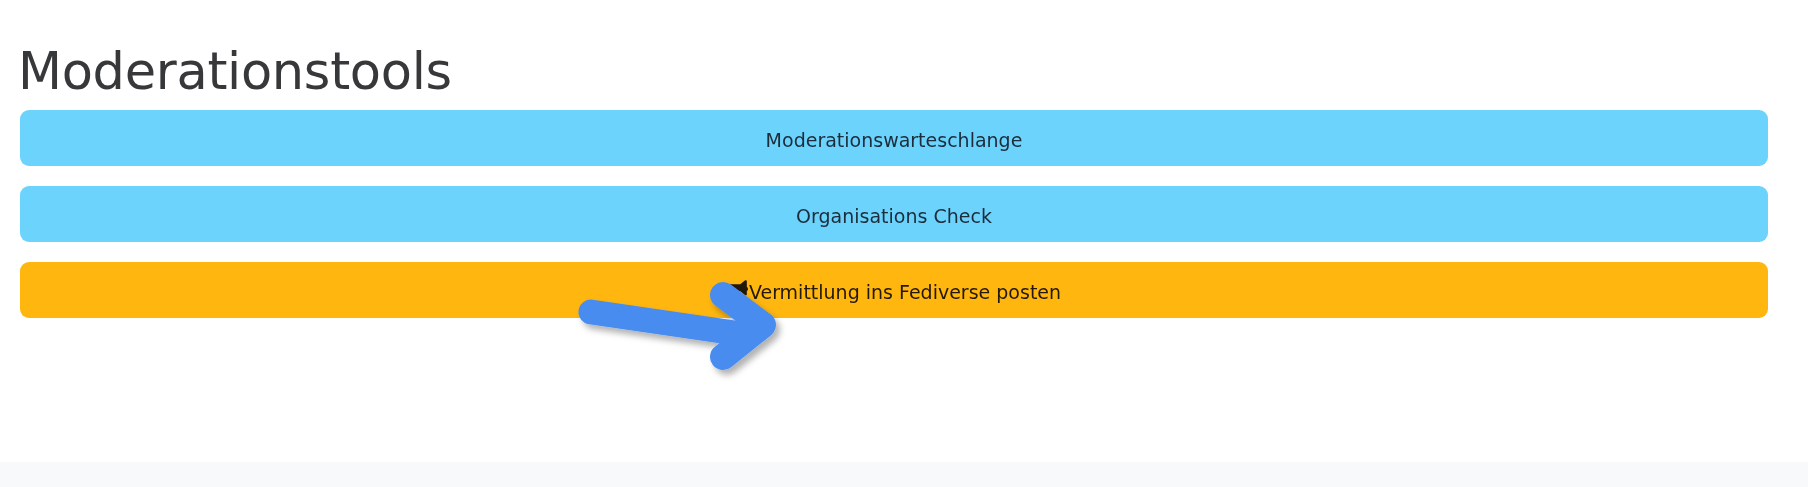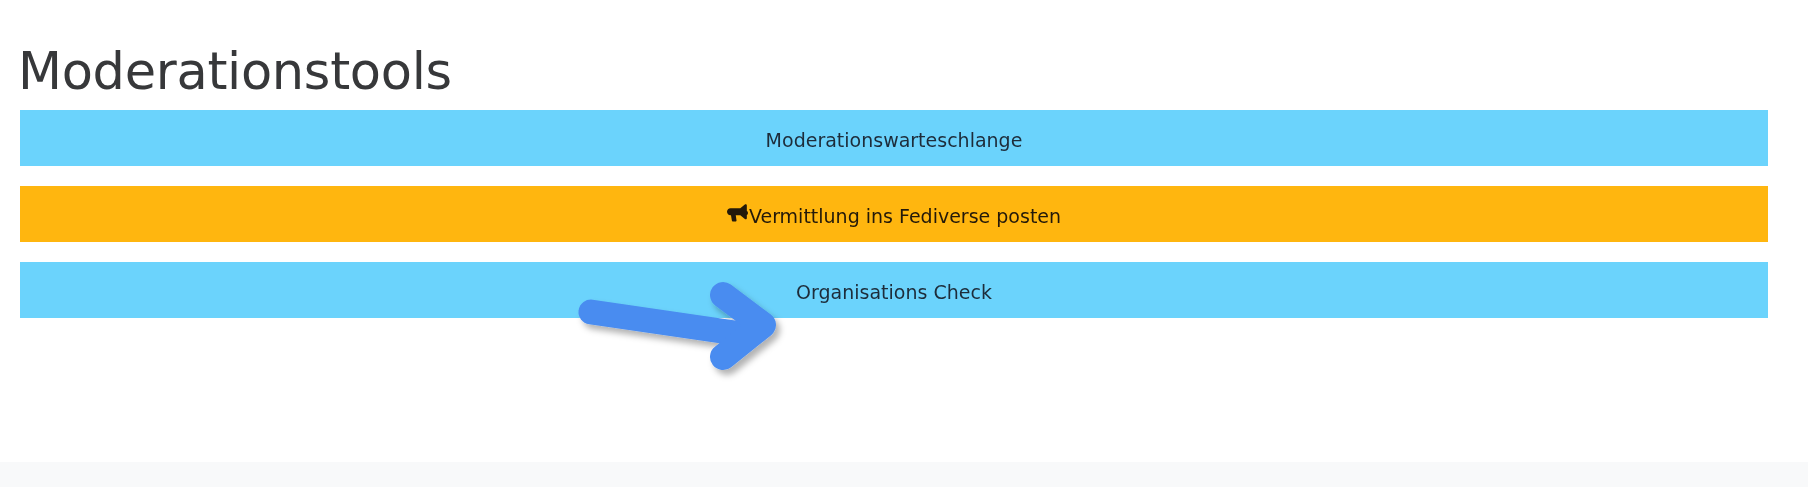--- a/index.html
+++ b/index.html
@@ -40,21 +40,21 @@
     width: 1748px;
   }
 
   .btn {
     display: block;
     box-sizing: border-box;
     width: 100%;
     height: 56px;
     margin-bottom: 20px;
     border: none;
-    border-radius: 0;
+    border-radius: 9px;
     font-family: "DejaVu Sans", "Liberation Sans", sans-serif;
     font-size: 19px;
     font-weight: 400;
     line-height: 56px;
     text-align: center;
     cursor: pointer;
     padding: 0;
     white-space: nowrap;
     overflow: hidden;
   }
@@ -109,30 +109,30 @@
 
   <h1 class="page-title">Moderationstools</h1>
 
   <div class="btn-stack">
 
     <button class="btn btn-info">
       <span class="btn-label">Moderationswarteschlange</span>
     </button>
 
 
+    <button class="btn btn-info">
+      <span class="btn-label">Organisations Check</span>
+    </button>
+
     <button class="btn btn-warning">
       <span class="bullhorn-icon">
         <svg viewBox="0 0 576 512" width="21" height="19" aria-hidden="true">
           <path fill="#23190a" d="M576 240c0-23.6-12.9-44.3-32-55.4V32.1c0-17.7-14.3-32-32-32-8.1 0-16 3.1-22.1 8.7L364.7 112H96c-53 0-96 43-96 96s43 96 96 96h13.3l24.4 146.3c2.6 15.4 15.9 26.7 31.6 26.7h64c19.9 0 35-17.9 31.6-37.5L240 304h124.7l125.2 103.2c6.1 5.6 14 8.7 22.1 8.7 17.7 0 32-14.3 32-32V295.4c19.1-11.1 32-31.8 32-55.4z"></path>
         </svg>
       </span><span class="btn-label">Vermittlung ins Fediverse posten</span>
-    </button>
-
-    <button class="btn btn-info">
-      <span class="btn-label">Organisations Check</span>
     </button>
 
   </div>
 
   <div class="footer-band"></div>
 
   <svg class="annotation-layer" viewBox="0 0 1808 487">
     <defs>
       <filter id="arrowShadow" x="-25%" y="-25%" width="160%" height="170%">
         <feDropShadow dx="4" dy="5" stdDeviation="3" flood-color="#000000" flood-opacity="0.30"></feDropShadow>

